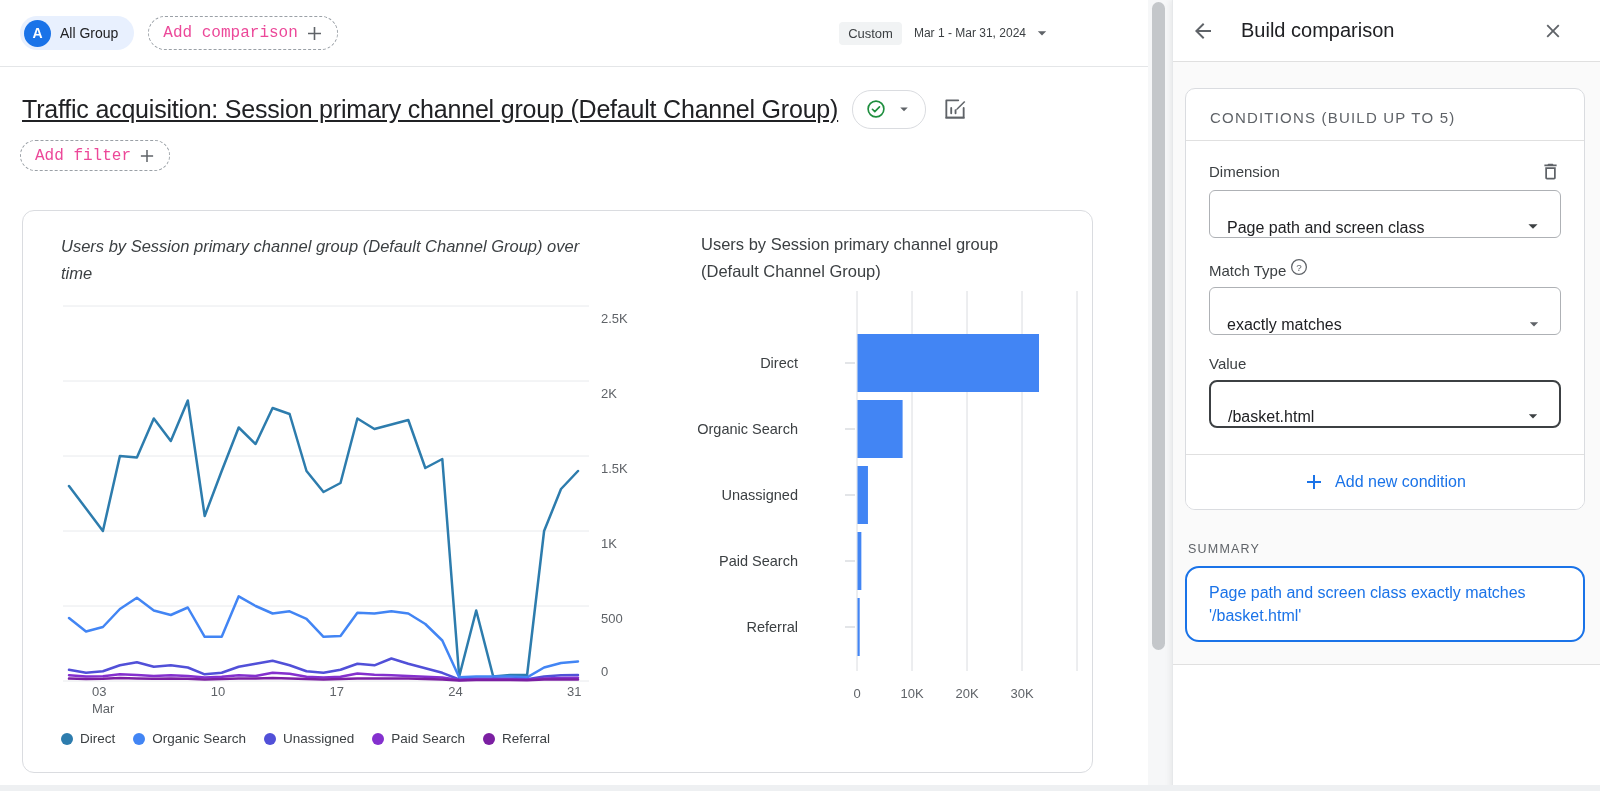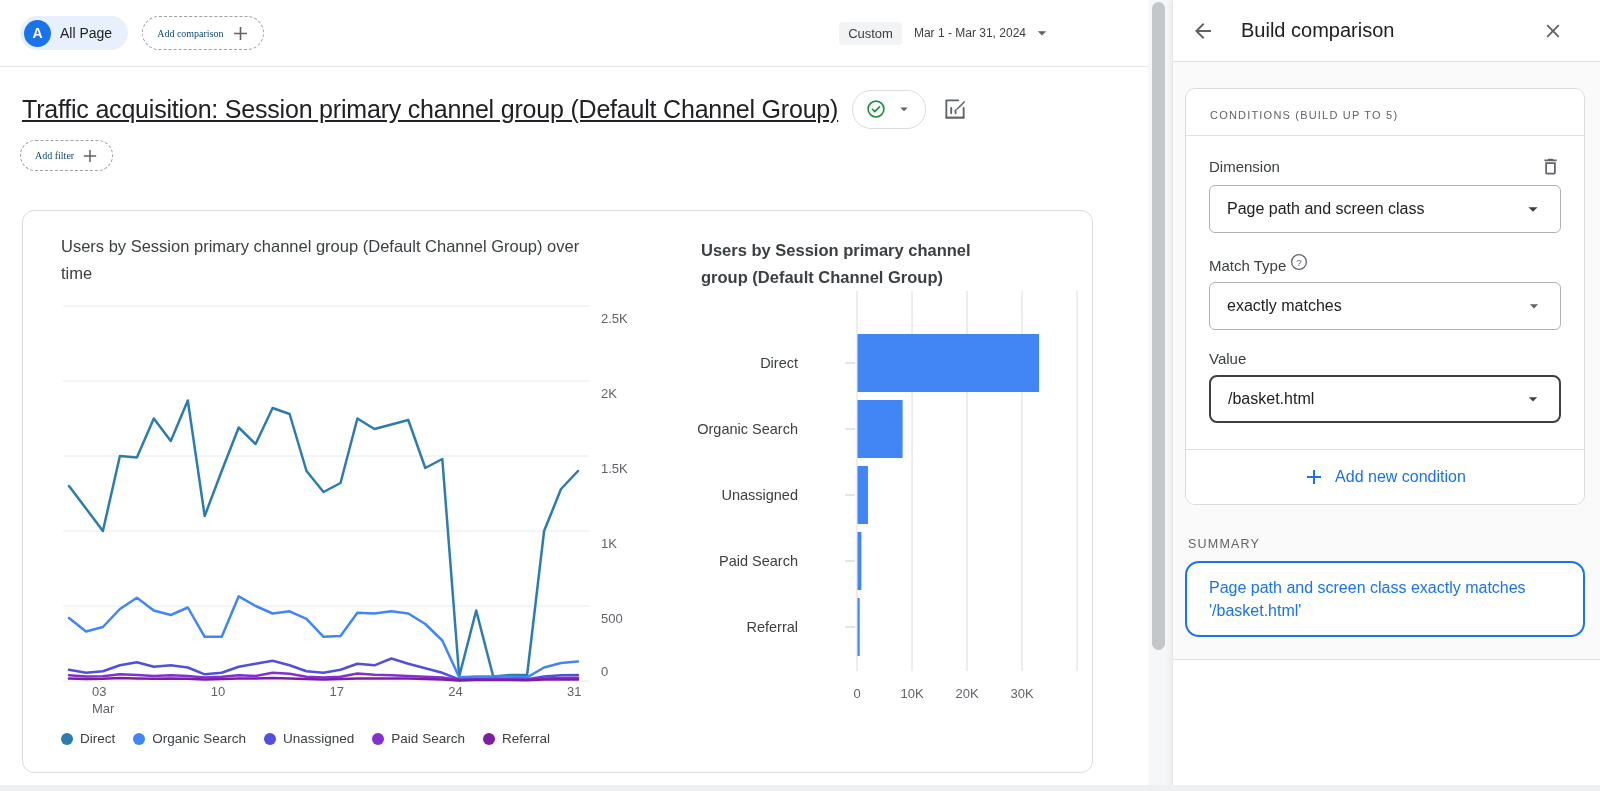--- a/index.html
+++ b/index.html
@@ -11,84 +11,84 @@
   
   .main{position:absolute;left:0;top:0;width:1148px;height:791px;background:#fff;}
   .topbar{position:absolute;left:0;top:0;width:1148px;height:66px;display:flex;align-items:center;
     padding:0 96px 0 20px;box-sizing:border-box;}
   .users-pill{display:inline-flex;align-items:center;background:#e8f0fe;border-radius:18px;
     height:34px;padding:0 16px 0 4px;gap:9px;cursor:pointer;}
   .avatar{width:27px;height:27px;border-radius:50%;background:#1a73e8;color:#fff;font-size:14px;
     font-weight:bold;display:flex;align-items:center;justify-content:center;}
   .users-label{font-size:14px;color:#202124;}
   .dashed-pill{display:inline-flex;align-items:center;gap:8px;height:34px;padding:0 14px;
-    border:1px dashed #9aa0a6;border-radius:18px;background:#fff;font-size:10px;font-weight:500;
-    color:#0c4a6e;margin-left:14px;cursor:pointer;font-family:Liberation Serif, serif;}
+    border:1px dashed #9aa0a6;border-radius:18px;background:#fff;font-size:16px;font-weight:500;
+    color:#ec4899;margin-left:14px;cursor:pointer;font-family:Liberation Mono, monospace;}
   .dashed-pill.small{height:31px;border-radius:16px;margin-left:0;}
   .spacer{flex:1;}
   .custom-tag{background:#f1f3f4;border-radius:4px;padding:4px 9px;font-size:13px;font-weight:500;color:#3c4043;}
   .date-text{font-size:12px;color:#3c4043;margin-left:12px;}
   .caret-btn{margin-left:6px;display:flex;cursor:pointer;}
   .topbar-divider{position:absolute;left:0;top:66px;width:1148px;height:1px;background:#e4e6e8;}
   .title-row{position:absolute;left:22px;top:86px;width:1110px;height:46px;display:flex;align-items:center;text-decoration:underline;}
   h1{font-size:25px;font-weight:400;color:#202124;margin:0;white-space:nowrap;letter-spacing:-0.2px;}
   .check-pill{display:inline-flex;align-items:center;gap:8px;border:1px solid #dadce0;border-radius:19px;
     height:37px;padding:0 12px 0 12px;margin-left:14px;cursor:pointer;background:#fff;}
   .edit-chart-btn{margin-left:16px;display:flex;cursor:pointer;}
   .filter-row{position:absolute;left:20px;top:140px;}
   
   .card{position:absolute;left:22px;top:210px;width:1071px;height:563px;border:1px solid #dadce0;
     border-radius:12px;background:#fff;box-sizing:border-box;}
   .chart-title{position:absolute;font-size:16.5px;line-height:27px;color:#3c4043;}
-  .t1{left:38px;top:22px;width:520px;}
-  .t2{left:678px;top:26px;width:310px;font-weight:bold;}
+  .t1{left:38px;top:22px;width:520px;font-style:italic;}
+  .t2{left:678px;top:20px;width:310px;}
   .legend{position:absolute;left:38px;top:520px;display:flex;gap:18px;align-items:center;}
   .legend-item{display:flex;align-items:center;gap:7px;font-size:13.5px;color:#3c4043;}
   .legend-dot{width:12px;height:12px;border-radius:50%;display:inline-block;}
   svg text{font-family:"Liberation Sans",sans-serif;}
   
   .scrollbar{position:absolute;left:1148px;top:0;width:24px;height:791px;background:#f6f7f8;}
   .scroll-thumb{position:absolute;left:4px;top:2px;width:13px;height:648px;border-radius:7px;background:#c4c7ca;}
   
   .panel{position:absolute;left:1172px;top:0;width:428px;height:791px;background:#fff;
     border-left:1px solid #e6e8ea;box-shadow:-2px 0 6px rgba(0,0,0,0.06);box-sizing:border-box;}
   .panel-header{height:62px;display:flex;align-items:center;padding:0 36px 0 18px;background:#fff;
     border-bottom:1px solid #e0e0e0;box-sizing:border-box;}
   .panel-title{font-size:20px;font-weight:400;color:#202124;margin-left:26px;}
   .icon-btn{display:flex;cursor:pointer;background:none;border:none;padding:0;}
   .close-btn{margin-left:auto;}
   .panel-scroll{background:#fafafa;padding:26px 15px 22px 12px;border-bottom:1px solid #e0e0e0;}
   .cond-card{background:#fff;border:1px solid #dadce0;border-radius:10px;overflow:hidden;}
-  .cond-head{padding:20px 24px 14px;font-size:11px;letter-spacing:1.2px;color:#5f6368;
+  .cond-head{padding:20px 24px 14px;font-size:15px;letter-spacing:1.2px;color:#5f6368;
     border-bottom:1px solid #e0e0e0;}
   .cond-body{padding:20px 23px 26px;}
   .field-row{display:flex;justify-content:space-between;align-items:center;}
   .field-label{font-size:15px;color:#3c4043;display:inline-flex;align-items:center;gap:8px;}
   .mt20{margin-top:20px;display:block;}
-  .select{height:48px;border:1px solid #aeb1b5;border-radius:6px;display:flex;align-items:center;
+  .select{height:48px;border:1px solid #aeb1b5;border-radius:6px;display:flex;align-items:flex-end;
     padding:0 16px 0 17px;font-size:16px;color:#202124;margin-top:8px;cursor:pointer;background:#fff;
     box-sizing:border-box;}
   .select .sel-caret{margin-left:auto;display:flex;}
   .select.focused{border:2px solid #3c4043;border-radius:8px;}
   .add-row{border-top:1px solid #e0e0e0;height:54px;display:flex;align-items:center;justify-content:center;
     gap:11px;color:#1a73e8;font-size:16px;font-weight:500;cursor:pointer;background:#fff;}
   .summary-label{margin:32px 0 10px 3px;font-size:12.5px;letter-spacing:1.2px;color:#5f6368;}
   .summary-chip{border:2px solid #1a73e8;border-radius:14px;background:#fff;color:#1a73e8;
     font-size:16px;line-height:1.45;padding:13px 22px;}
   .bottom-strip{position:absolute;left:0;bottom:0;width:1600px;height:6px;background:#eef0f2;}
 </style>
 </head>
 <body>
 
 <div class="main">
 
   <div class="topbar">
     <div class="users-pill">
       <span class="avatar">A</span>
-      <span class="users-label">All Page</span>
+      <span class="users-label">All Group</span>
     </div>
     <button class="dashed-pill">
       <span>Add comparison</span>
       <svg width="17" height="17" viewBox="0 0 17 17">
           <path d="M8.5 2v13M2 8.5h13" stroke="#5f6368" stroke-width="1.6" fill="none"></path>
         </svg>
     </button>
     <div class="spacer"></div>
     <span class="custom-tag">Custom</span>
     <span class="date-text">Mar 1 - Mar 31, 2024</span>

